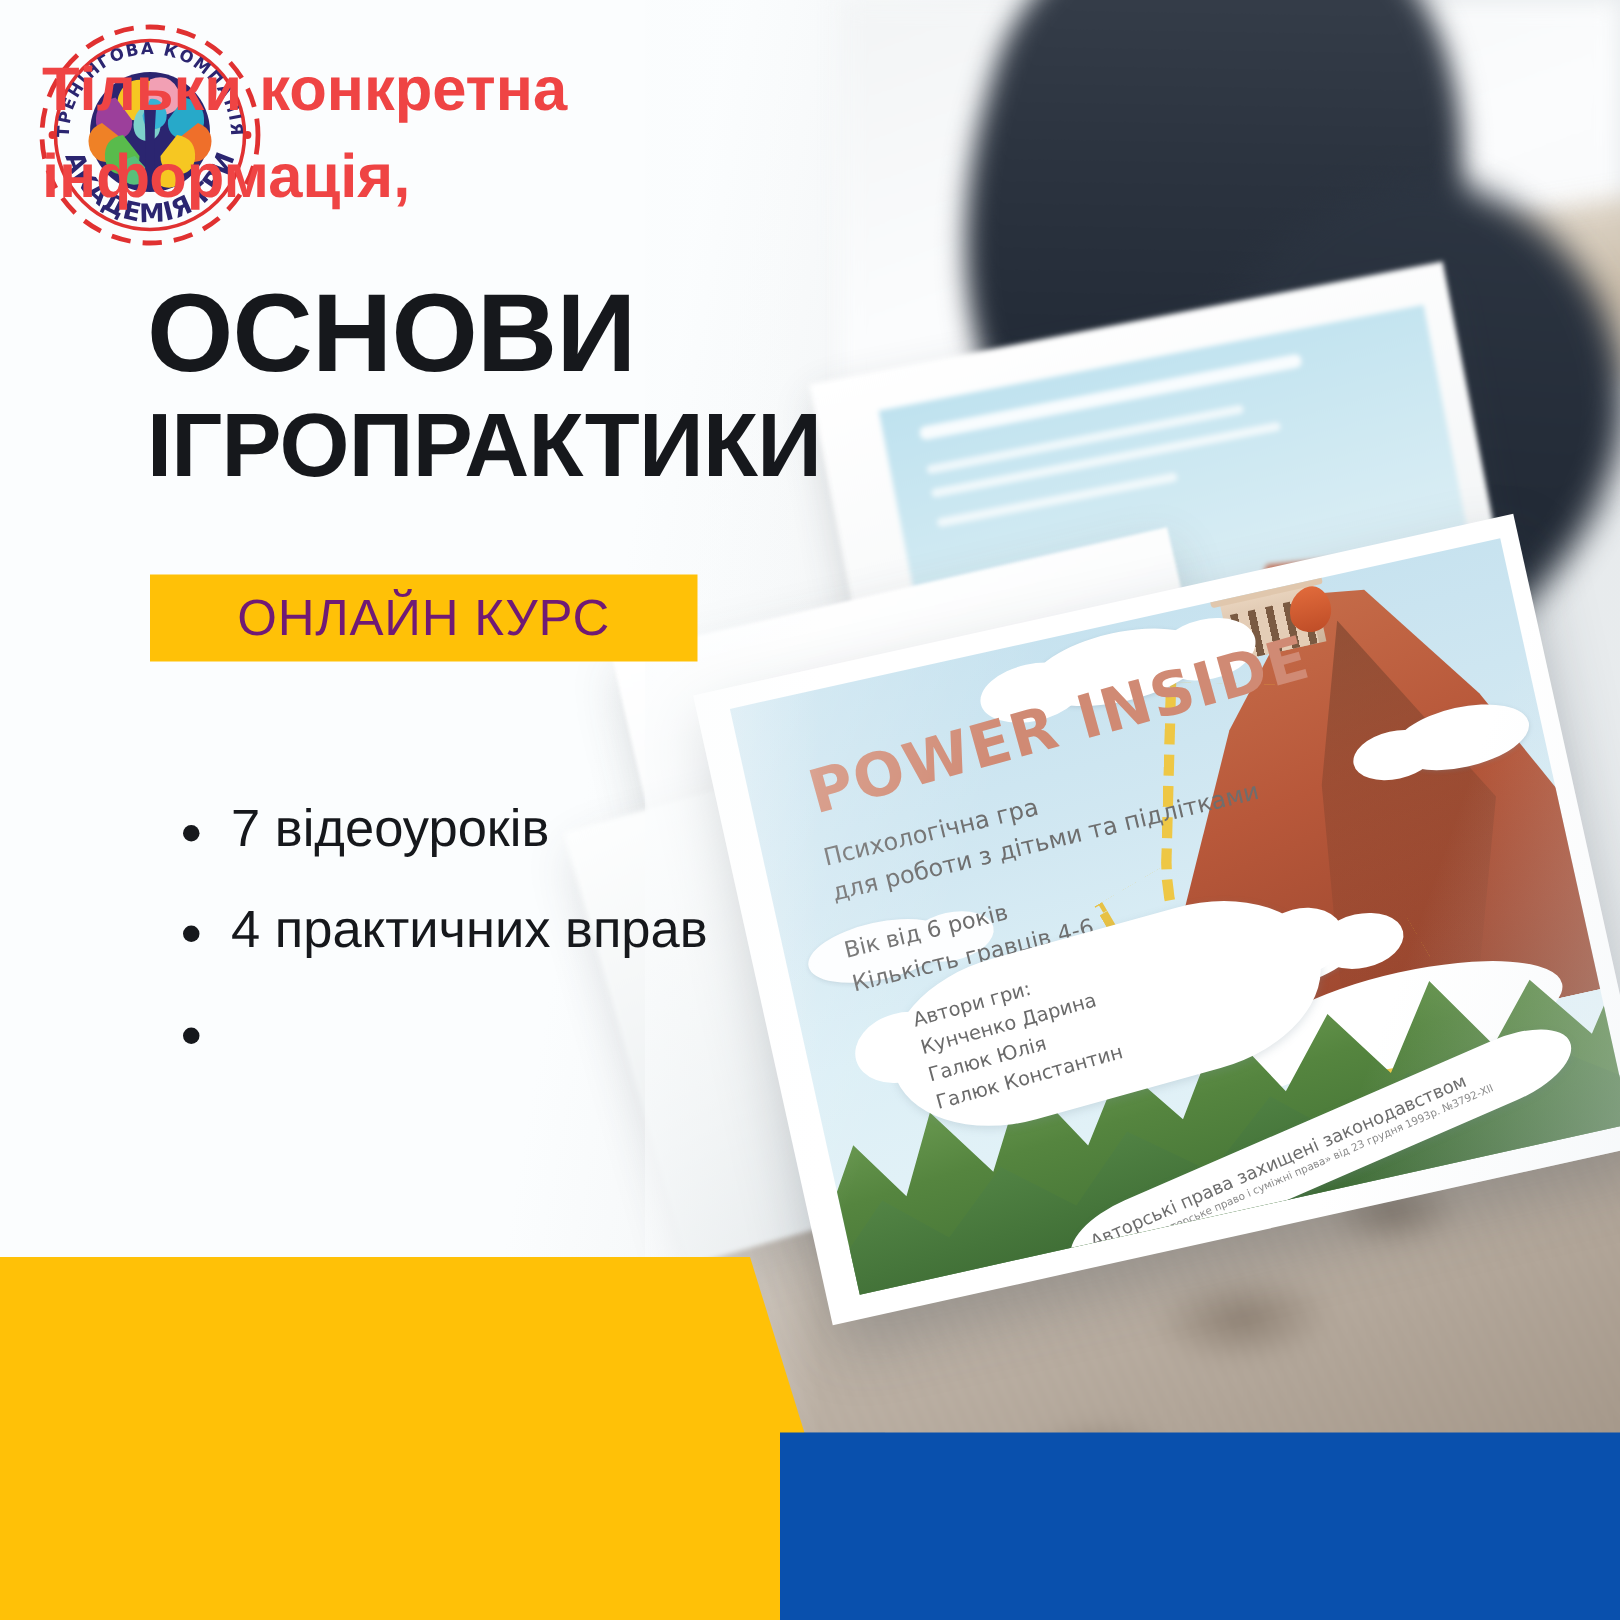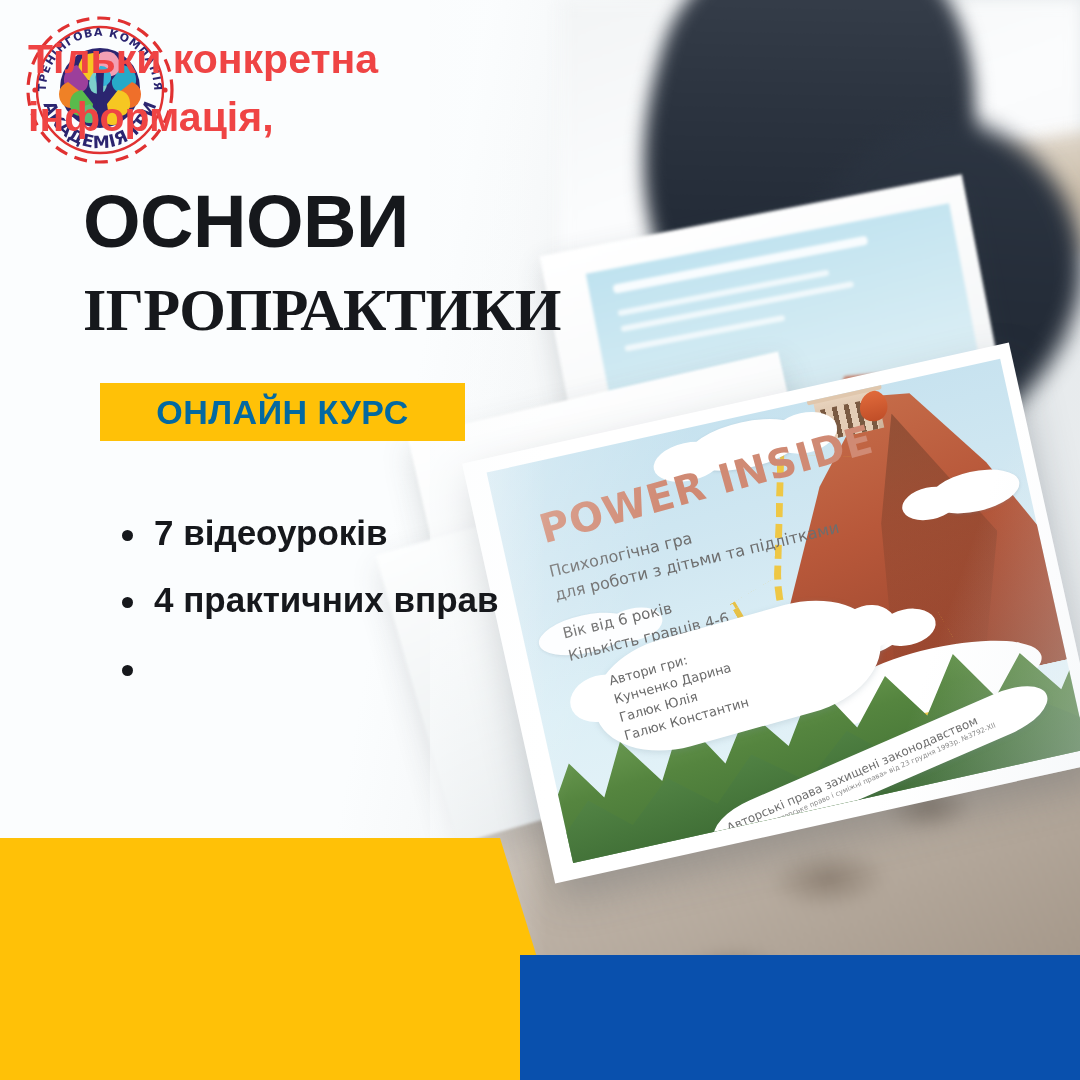--- a/index.html
+++ b/index.html
@@ -302,53 +302,54 @@
   .logo {
     position: absolute;
     left: 20px; top: 10px;
     width: 160px; height: 160px;
   }
   .logo svg { display:block; }
 
   
   .headline {
     position: absolute;
-    left: 83px; top: 186px;
+    left: 98px; top: 186px;
     color: #16181c;
     font-weight: 700;
     letter-spacing: -0.5px;
   }
   .headline .l1 { font-size: 74px; line-height: 0.98; display:block; }
-  .headline .l2 { font-size: 60px; line-height: 1.05; display:block; margin-top: 20px; font-family: Liberation Serif, serif; }
+  .headline .l2 { font-size: 60px; line-height: 1.05; display:block; margin-top: 6px; }
 
   .badge {
     position: absolute;
     left: 100px; top: 383px;
     width: 365px; height: 58px;
     background: #ffc107;
     display: flex; align-items: center; justify-content: center;
   }
   .badge span {
-    font-size: 34px; font-weight: 700; color: #0369a1; letter-spacing: 0.5px;
+    font-size: 34px; font-weight: 400; color: #701a75; letter-spacing: 0.5px;
   }
 
   .bullets {
     position: absolute;
     left: 108px; top: 512px;
     width: 540px;
     list-style: none; margin: 0; padding: 0;
     color: #16181c;
   }
   .bullets li {
     position: relative;
     padding-left: 46px;
     font-size: 35px;
-    font-weight: 700;
+    font-weight: 400;
     line-height: 1.18;
     margin-bottom: 26px;
+    margin-top: 20px;
   }
   .bullets li::before {
     content: "";
     position: absolute;
     left: 14px; top: 18px;
     width: 11px; height: 11px;
     background: #16181c;
     border-radius: 50%;
   }
   .bullets li .second-line {

